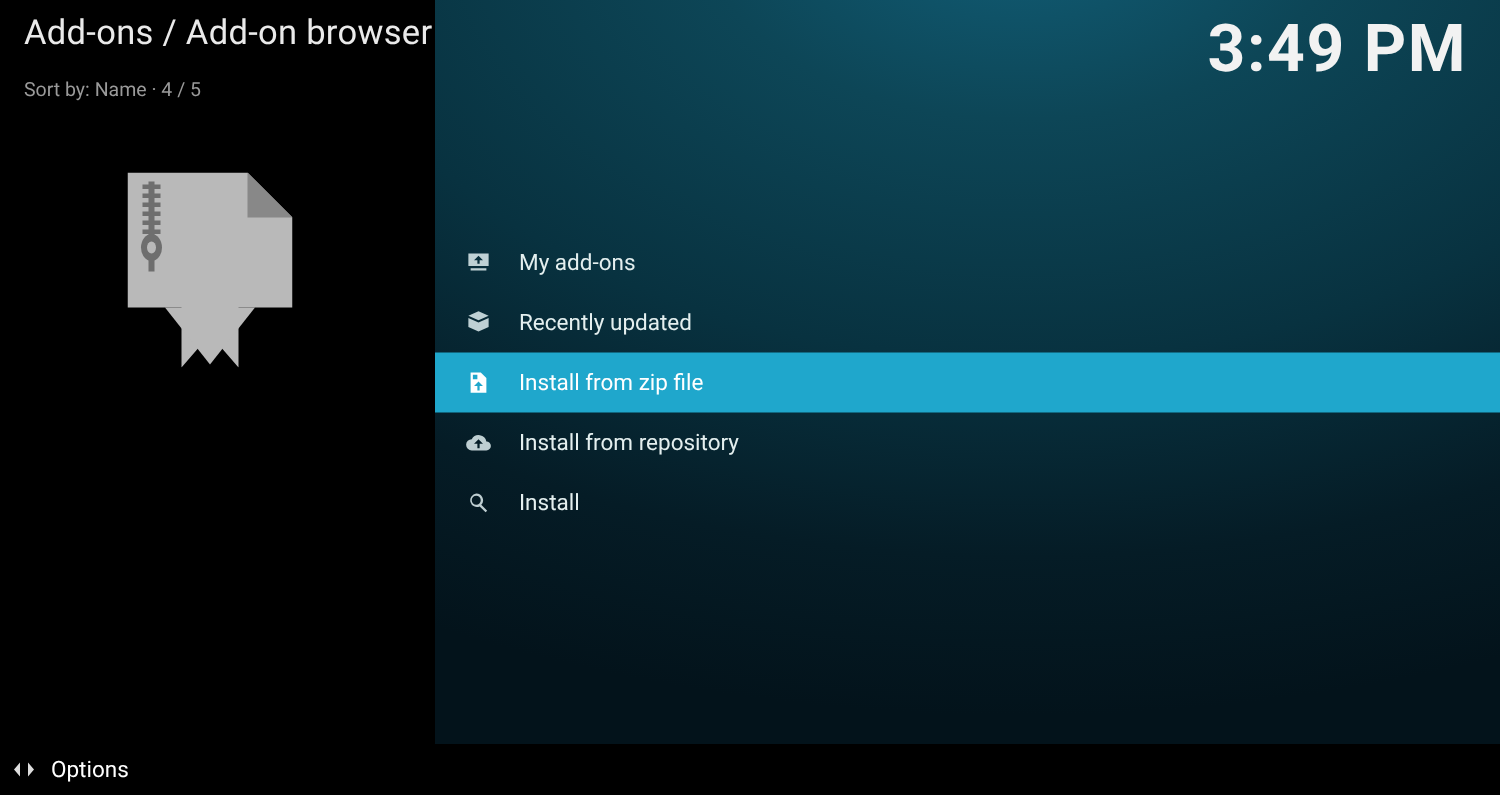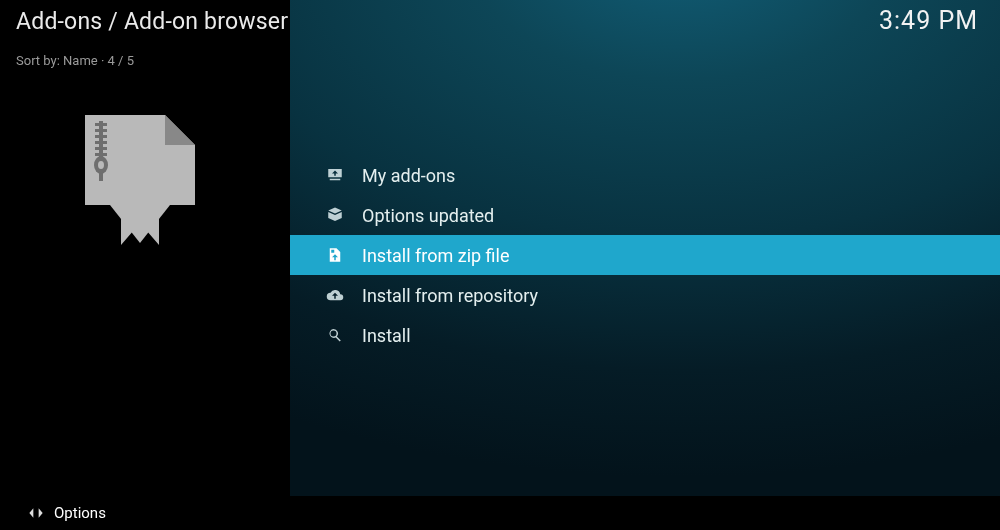--- a/index.html
+++ b/index.html
@@ -2,28 +2,28 @@
 <html><head>
   <meta charset="utf-8">
   <style>
     * { margin: 0; padding: 0; box-sizing: border-box; }
     html, body { width: 1000px; height: 530px; overflow: hidden; font-family: -apple-system, "Segoe UI", Roboto, Arial, sans-serif; color: #fff; }
     #app { position: relative; width: 1000px; height: 530px; background: #000; }
     #leftpane { position: absolute; left: 0; top: 0; width: 290px; height: 509px; background: #000; }
     #rightpane { position: absolute; left: 290px; top: 0; right: 0; height: 530px;
       background: radial-gradient(ellipse 120% 100% at 55% -10%, #115e77 0%, #0d4657 25%, #083240 55%, #051c26 80%, #03131b 100%);
     }
-    #bottombar { position: absolute; left: 0; right: 0; bottom: 0; height: 34px; background: #000; display: flex; align-items: center; padding-left: 28px; gap: 10px; font-size: 15px; }
+    #bottombar { position: absolute; left: 0; right: 0; bottom: 0; height: 34px; background: #000; display: flex; align-items: center; padding-left: 8px; gap: 10px; font-size: 15px; }
     .bc { position: absolute; left: 16px; top: 8px; }
     .bc-title { font-size: 23px; font-weight: 400; color: #eaeaea; letter-spacing: .2px; }
     .bc-sub { font-size: 13px; color: #9a9a9a; margin-top: 18px; font-weight: 400; }
-    .clock { position: absolute; right: 22px; top: 6px; font-size: 25px; font-weight: 400; color: #f2f2f2; letter-spacing: 1px; }
+    .clock { position: absolute; right: 22px; top: 6px; font-size: 44px; font-weight: 700; color: #f2f2f2; letter-spacing: 1px; }
     .poster { position: absolute; left: 85px; top: 115px; width: 110px; height: 130px; }
     .menu { position: absolute; left: 0; right: 0; top: 155px; }
-    .menu-item { display: flex; align-items: center; height: 40px; padding-left: 36px; gap: 18px; font-size: 18px; color: #e4efef; cursor: pointer; }
+    .menu-item { display: flex; align-items: center; height: 40px; padding-left: 20px; gap: 18px; font-size: 15px; color: #e4efef; cursor: pointer; }
     .menu-item .iconwrap { width: 18px; display: flex; align-items: center; justify-content: center; opacity: .85; }
     .menu-item.selected { background: #1fa7cc; color: #fff; }
     .menu-item.selected .iconwrap { opacity: 1; }
     .icon { width: 18px; height: 18px; fill: #dfeef0; }
     .menu-item.selected .icon { fill: #fff; }
     .opt-icon { width: 16px; height: 16px; fill: #ddd; }
     svg { display: block; }
   </style>
 </head>
 <body>
@@ -68,21 +68,21 @@
             </svg>
           </span>
           <span>My add-ons</span>
         </div>
         <div class="menu-item">
           <span class="iconwrap">
             <svg class="icon" viewBox="0 0 24 24">
               <path d="M12 2l9 4-9 4-9-4 9-4zm-9 6l9 4 9-4v8l-9 4-9-4V8z"></path>
             </svg>
           </span>
-          <span>Options updated</span>
+          <span>Recently updated</span>
         </div>
         <div class="menu-item selected">
           <span class="iconwrap">
             <svg class="icon" viewBox="0 0 24 24">
               <path d="M5 3h9l5 5v13H5V3zm2 2v4h4V5H7zm5 6l-4 4h3v4h2v-4h3l-4-4z"></path>
             </svg>
           </span>
           <span>Install from zip file</span>
         </div>
         <div class="menu-item">

